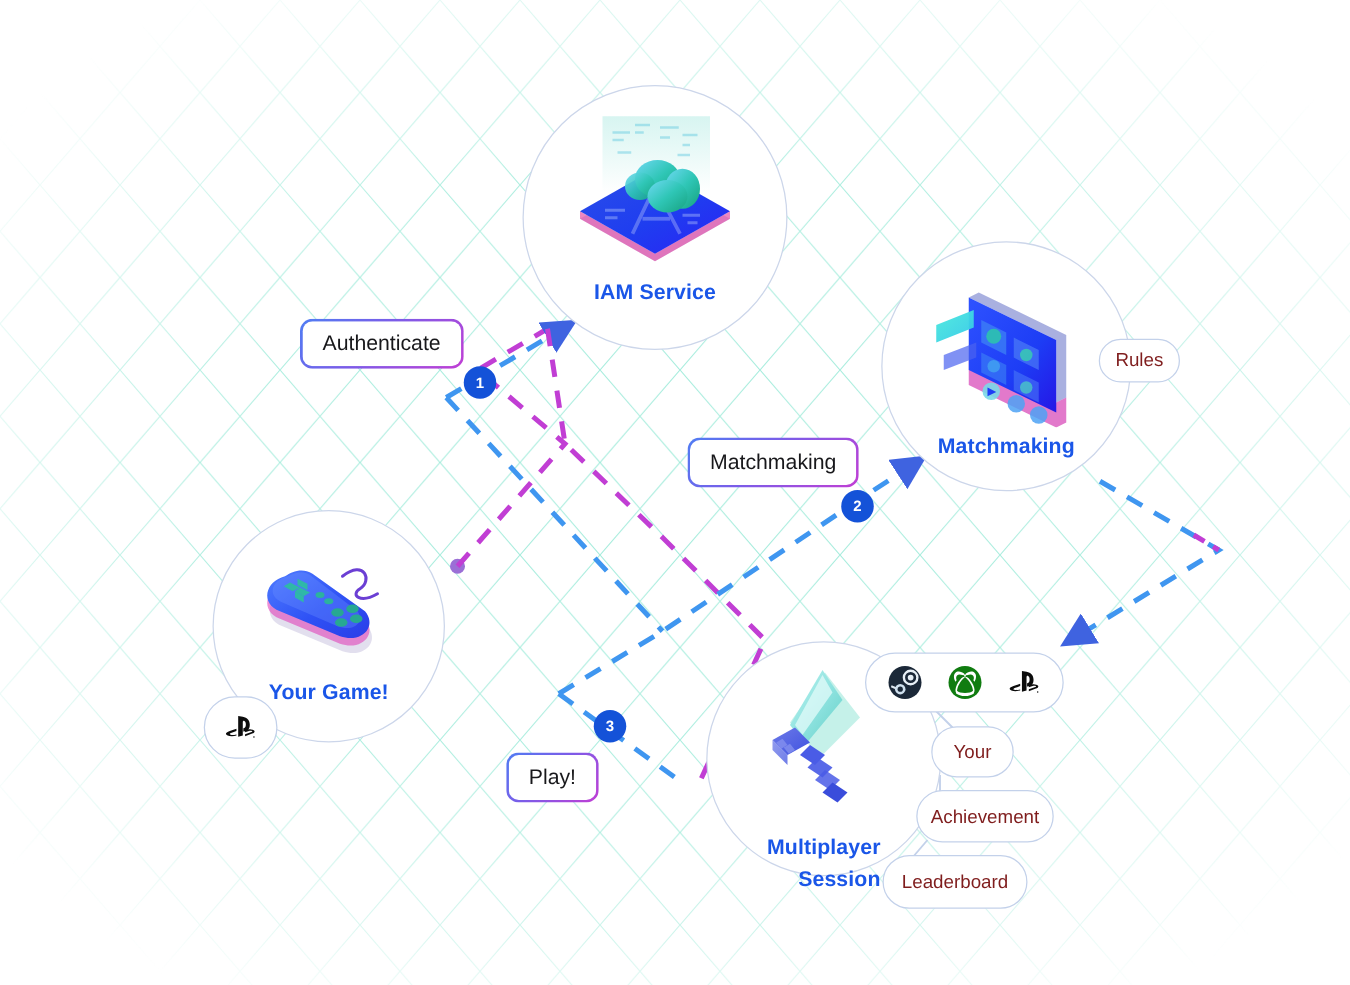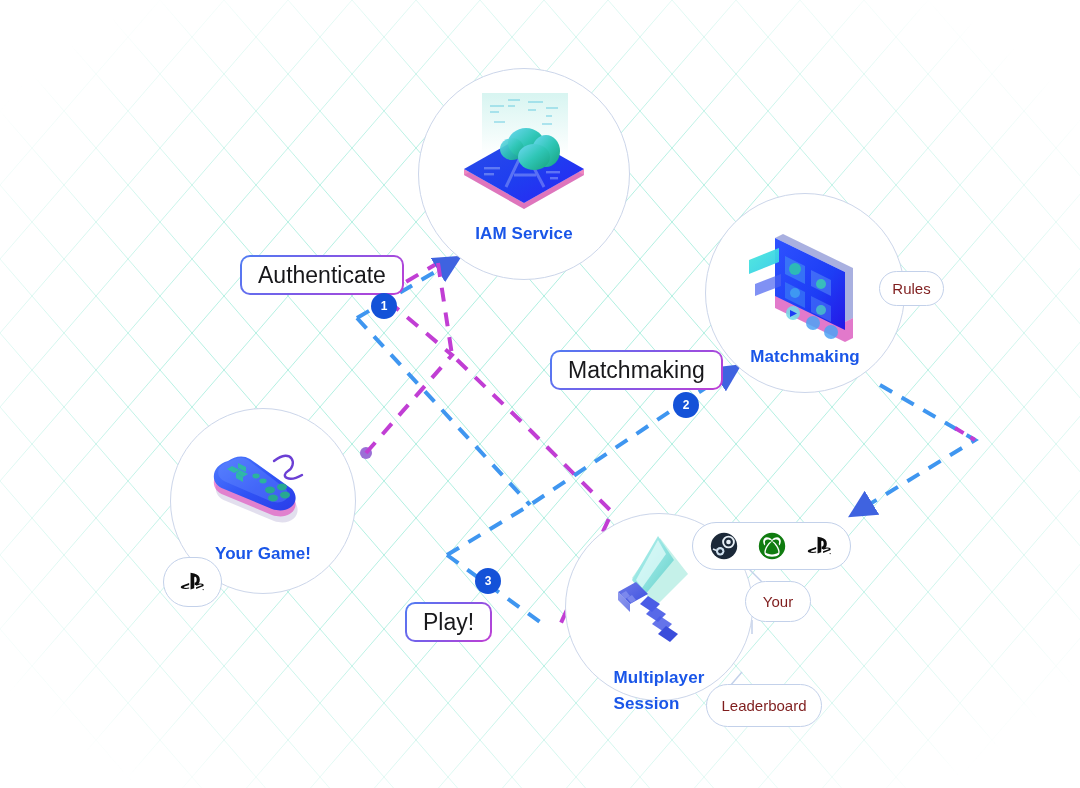--- a/index.html
+++ b/index.html
@@ -44,21 +44,21 @@
   .node-art {
     position: relative;
     width: 140px;
     height: 130px;
     margin-top: 18px;
   }
   .node-label {
     font-size: 17px;
     font-weight: bold;
     color: #1a56e8;
-    text-align: left;
+    text-align: right;
     line-height: 1.55;
     letter-spacing: .1px;
   }
   #node-iam   { left: 418px; top: 68px;  width: 212px; height: 212px; }
   #node-match { left: 705px; top: 193px; width: 200px; height: 200px; }
   #node-game  { left: 170px; top: 408px; width: 186px; height: 186px; }
   #node-mps   { left: 565px; top: 513px; width: 188px; height: 188px; gap: 15px; }
   #node-iam   .node-label { margin-top: 4px; }
   #node-match .node-label { margin-top: 2px; }
   #node-game  .node-art { width: 126px; height: 106px; margin-top: 26px; }
@@ -69,21 +69,21 @@
     position: absolute;
     display: flex;
     align-items: center;
     justify-content: center;
     height: 40px;
     border-radius: 10px;
     background:
       linear-gradient(#ffffff, #ffffff) padding-box,
       linear-gradient(135deg, #4f7df3 0%, #7b5ce8 45%, #c13ed4 100%) border-box;
     border: 2px solid transparent;
-    font-size: 23px;
+    font-size: 17px;
     color: #18181b;
     box-sizing: border-box;
     padding: 0 16px;
     white-space: nowrap;
   }
   #chip-authenticate { left: 240px; top: 255px; }
   #chip-matchmaking  { left: 550px; top: 350px; }
   #chip-play         { left: 405px; top: 602px; }
 
   
@@ -411,20 +411,21 @@
     <div class="step-chip" id="chip-authenticate">Authenticate</div>
     <div class="step-chip" id="chip-matchmaking">Matchmaking</div>
     <div class="step-chip" id="chip-play">Play!</div>
 
     <div class="step-badge" id="badge-1">1</div>
     <div class="step-badge" id="badge-2">2</div>
     <div class="step-badge" id="badge-3">3</div>
 
     <div class="pill" id="pill-rules">Rules</div>
     <div class="pill" id="pill-stats">Your</div>
+    <div class="pill" id="pill-achievement">Achievement</div>
     <div class="pill" id="pill-leaderboard">Leaderboard</div>
 
     <div class="platform-group" id="platforms-mps">
       <span class="platform-icon">
         <svg viewBox="0 0 28 28" width="28" height="28" xmlns="http://www.w3.org/2000/svg">
           <circle cx="14" cy="14" r="13.2" fill="#1b2838"></circle>
           <path d="M 3 17 L 10 20" stroke="#dfe8f0" stroke-width="1.6" fill="none"></path>
           <circle cx="18.5" cy="10" r="5.4" fill="none" stroke="#e8f0f7" stroke-width="1.9"></circle>
           <circle cx="18.5" cy="10" r="2.3" fill="#e8f0f7"></circle>
           <circle cx="10.2" cy="19.3" r="4.2" fill="#cfe0ee"></circle>

